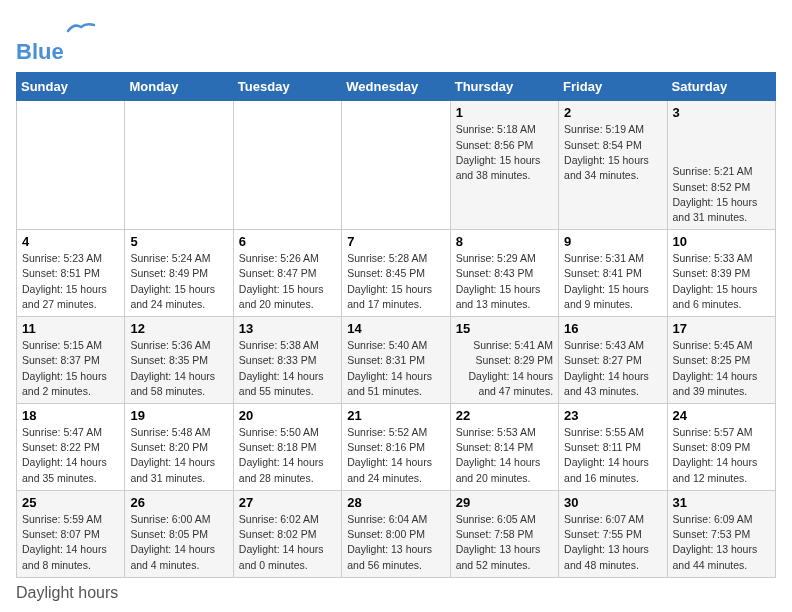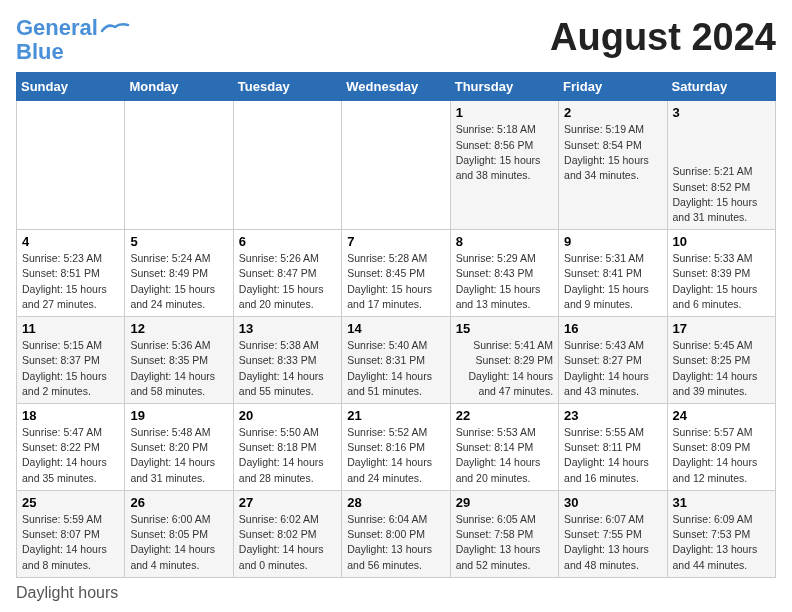--- a/index.html
+++ b/index.html
@@ -91,30 +91,29 @@
       text-align: left;
     }
   </style>
 </head>
 <body>
 
 <div class="header">
   <div class="logo">
     <div style="display:flex;align-items:center;">
       <span class="logo-text">
-        <span>General</span><br>
+        <br>
         <span style="color:#4a90d9;">Blue</span>
       </span>
       <svg width="30" height="20" viewBox="0 0 30 20" style="margin-left:2px;margin-top:-18px;">
         <path d="M2,10 Q8,2 15,6 Q20,2 28,4" stroke="#4a90d9" stroke-width="2.5" fill="none" stroke-linecap="round"></path>
       </svg>
     </div>
   </div>
   <div class="title-block">
-    <div class="main-title">August 2024</div>
   </div>
 </div>
 
 <table class="calendar">
   <thead>
     <tr>
     <th>Sunday</th>
         <th>Monday</th>
         <th>Tuesday</th>
         <th>Wednesday</th>

